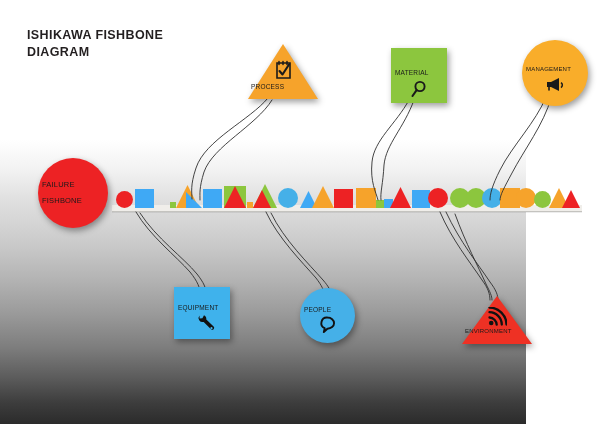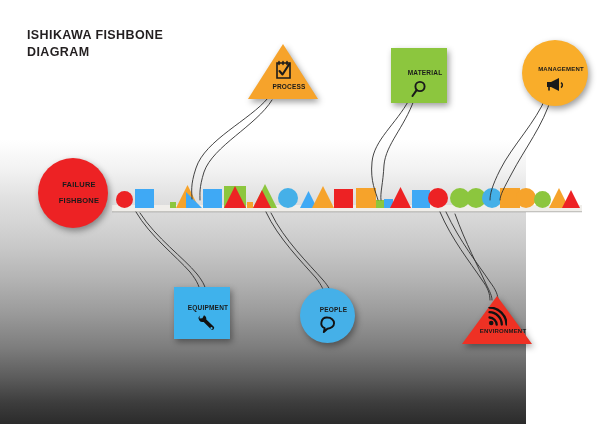--- a/index.html
+++ b/index.html
@@ -24,22 +24,22 @@
     position:absolute;left:27px;top:27px;
     font-size:12.5px;font-weight:bold;letter-spacing:.4px;
     color:#231f20;line-height:17px;white-space:pre-line;
   }
   
   svg.layer{position:absolute;left:0;top:0;width:600px;height:424px;}
   svg.layer.lines{pointer-events:none;}
   
   .node{position:absolute;}
   .node-label{
-    position:absolute;left:12px;right:0;text-align:center;
-    font-size:6.5px;font-weight:bold;color:#1a1a1a;
+    position:absolute;left:4px;right:0;
+    font-size:6.5px;font-weight:normal;color:#1a1a1a;
     letter-spacing:.2px;pointer-events:none;
   }
   .node-icon{position:absolute;left:0;right:0;display:flex;
     justify-content:center;align-items:center;pointer-events:none;}
   
   .circ{border-radius:50%;}
   
   .sh{filter:drop-shadow(2px 3px 3px rgba(0,0,0,.38));}
 </style>
 </head>

